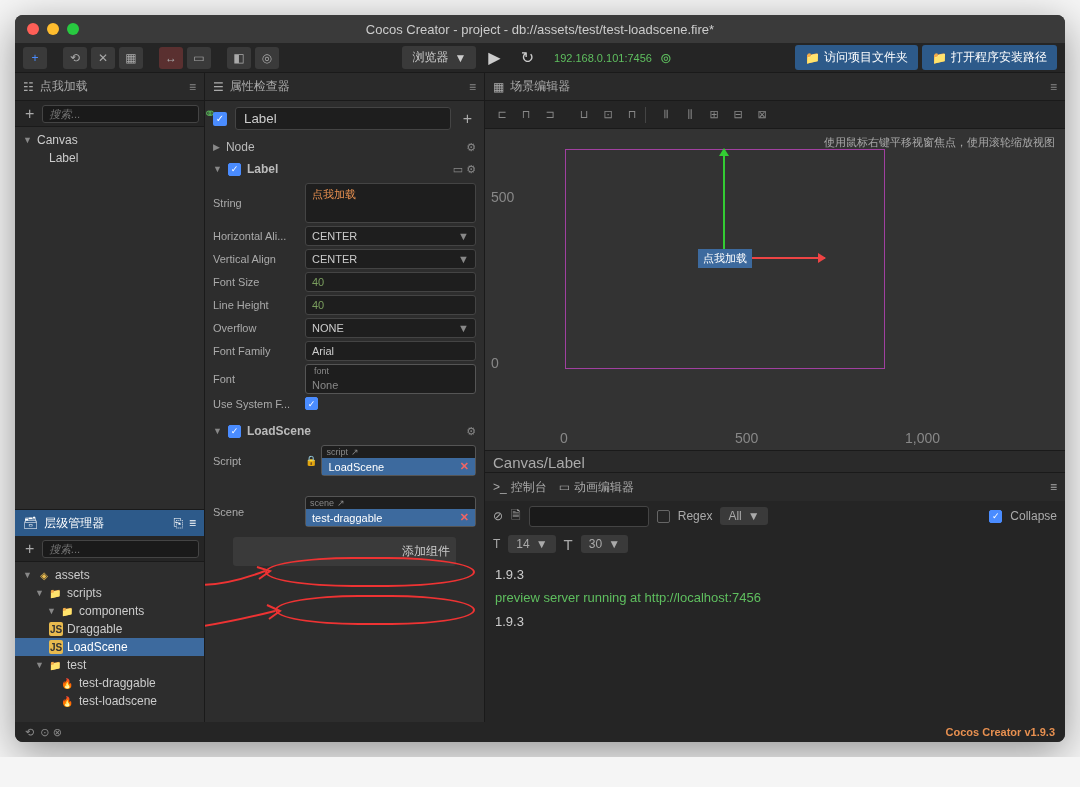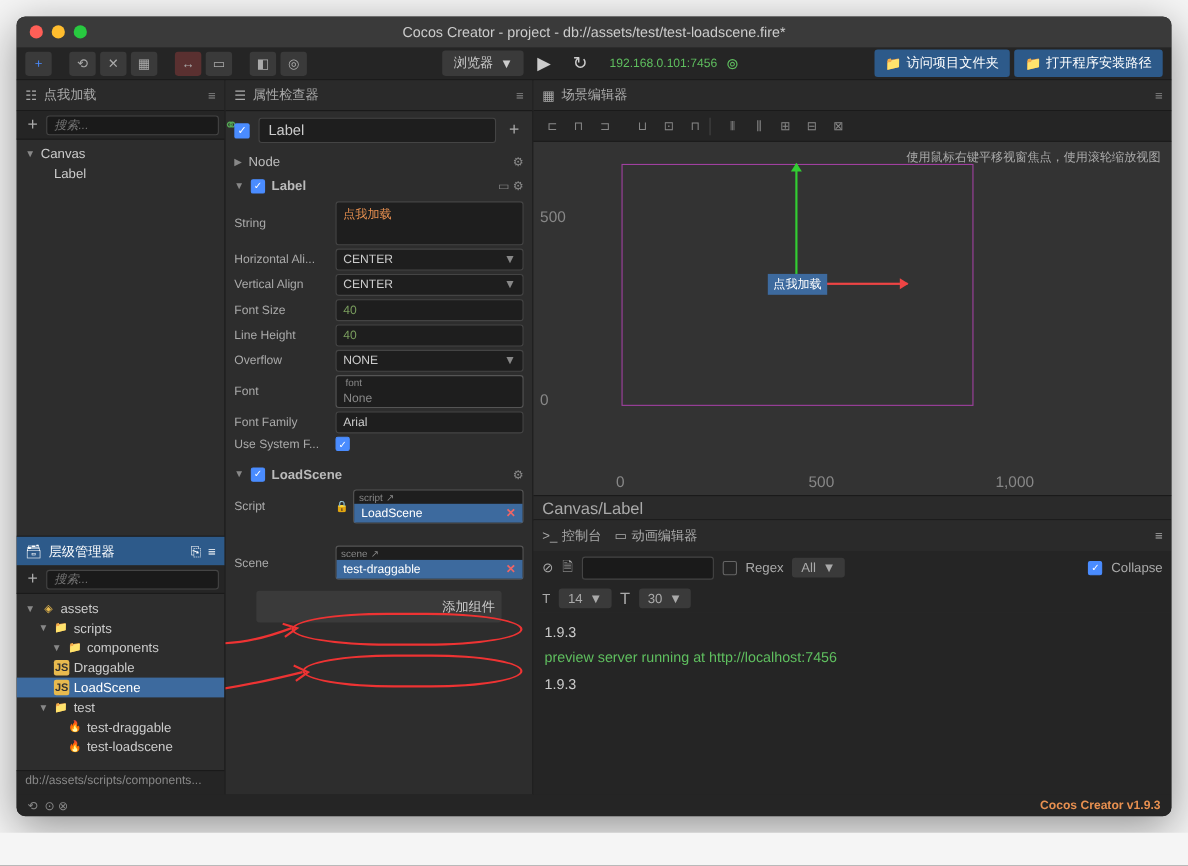--- a/index.html
+++ b/index.html
@@ -194,21 +194,20 @@
               <span class="arr"></span>
               <span class="ico fire-ico">🔥</span>
               <span>test-draggable</span>
             </div>
           <div class="tree-item indent2">
               <span class="arr"></span>
               <span class="ico fire-ico">🔥</span>
               <span>test-loadscene</span>
             </div>
         </div>
-        <div class="path-bar">db://assets/scripts/components...</div>
       </div>
     </div>
 
     <div class="col col2">
       <div class="panel-head">
         <span>☰</span>
         <span>属性检查器</span>
         <span class="menu">≡</span>
       </div>
       <div class="inspector" style="position:relative">
@@ -259,36 +258,36 @@
             <div class="prop-label">Line Height</div>
           <div class="prop-field num">
               <span>40</span>
             </div>
           </div>
         <div class="prop-row">
             <div class="prop-label">Overflow</div>
           <div class="prop-field">
               <span>NONE</span>
               <span class="dd">▼</span>
+            </div>
+          </div>
+        <div class="prop-row">
+            <div class="prop-label">Font Family</div>
+          <div class="prop-field">
+              <span>Arial</span>
             </div>
           </div>
         <div class="prop-row">
             <div class="prop-label">Font</div>
           <div class="prop-slot">
             <div class="slot-type">
                 <span class="font-badge">font</span>
               </div>
             <div style="padding:2px 6px;color:#888;font-size:11px">None</div>
           </div>
-          </div>
-        <div class="prop-row">
-            <div class="prop-label">Font Family</div>
-          <div class="prop-field">
-              <span>Arial</span>
-            </div>
           </div>
         <div class="prop-row">
             <div class="prop-label">Use System F...</div>
           <span class="checkbox-sm on">✓</span>
           </div>
 
         <div class="section-head" style="margin-top:10px">
           <span class="arr">▼</span>
           <span class="checkbox-sm on">✓</span>
           <b>LoadScene</b>

